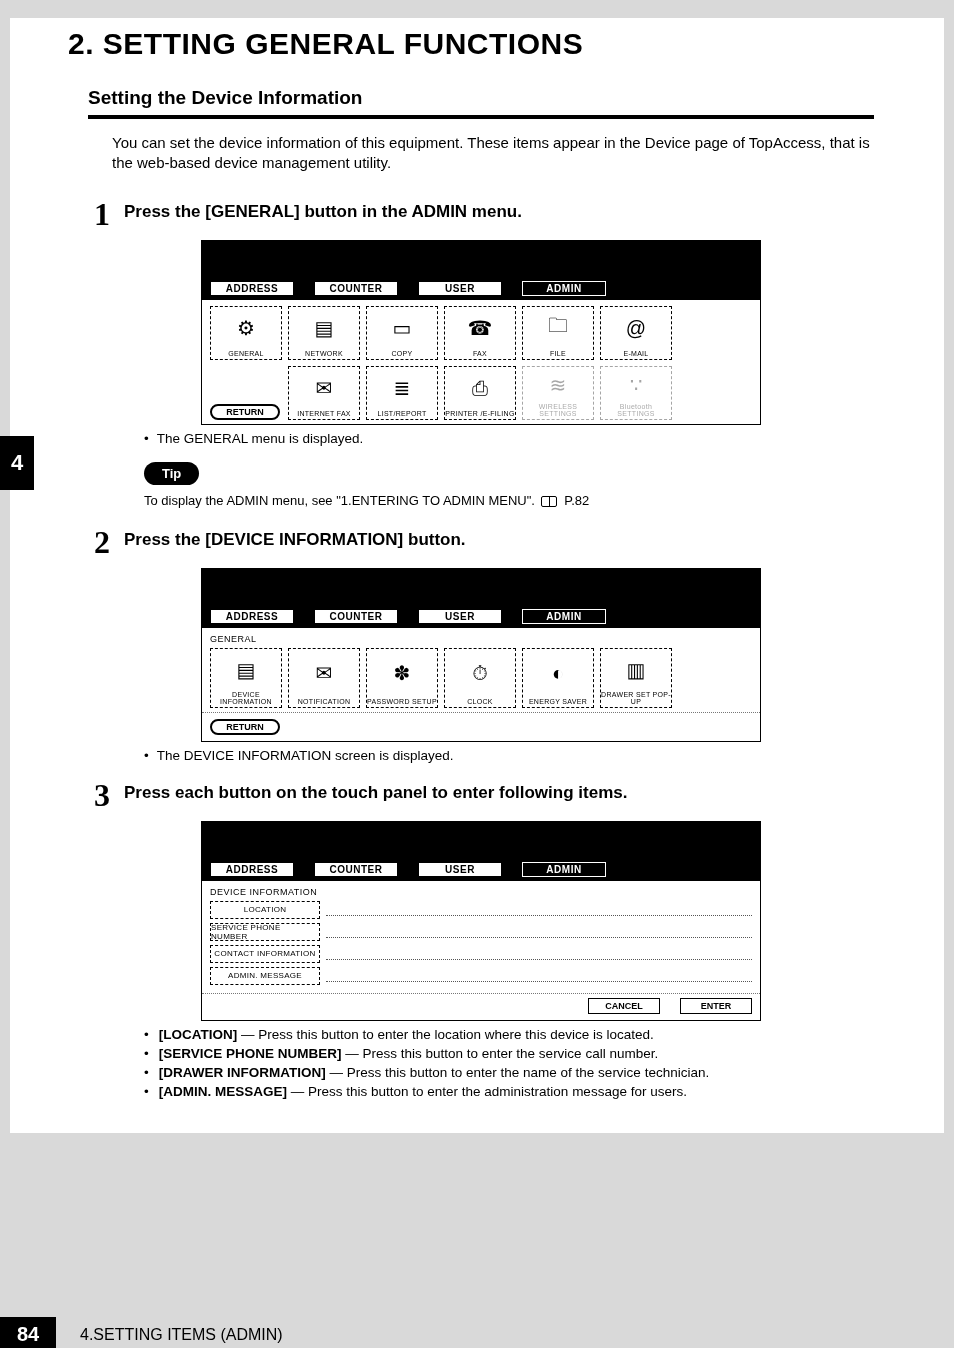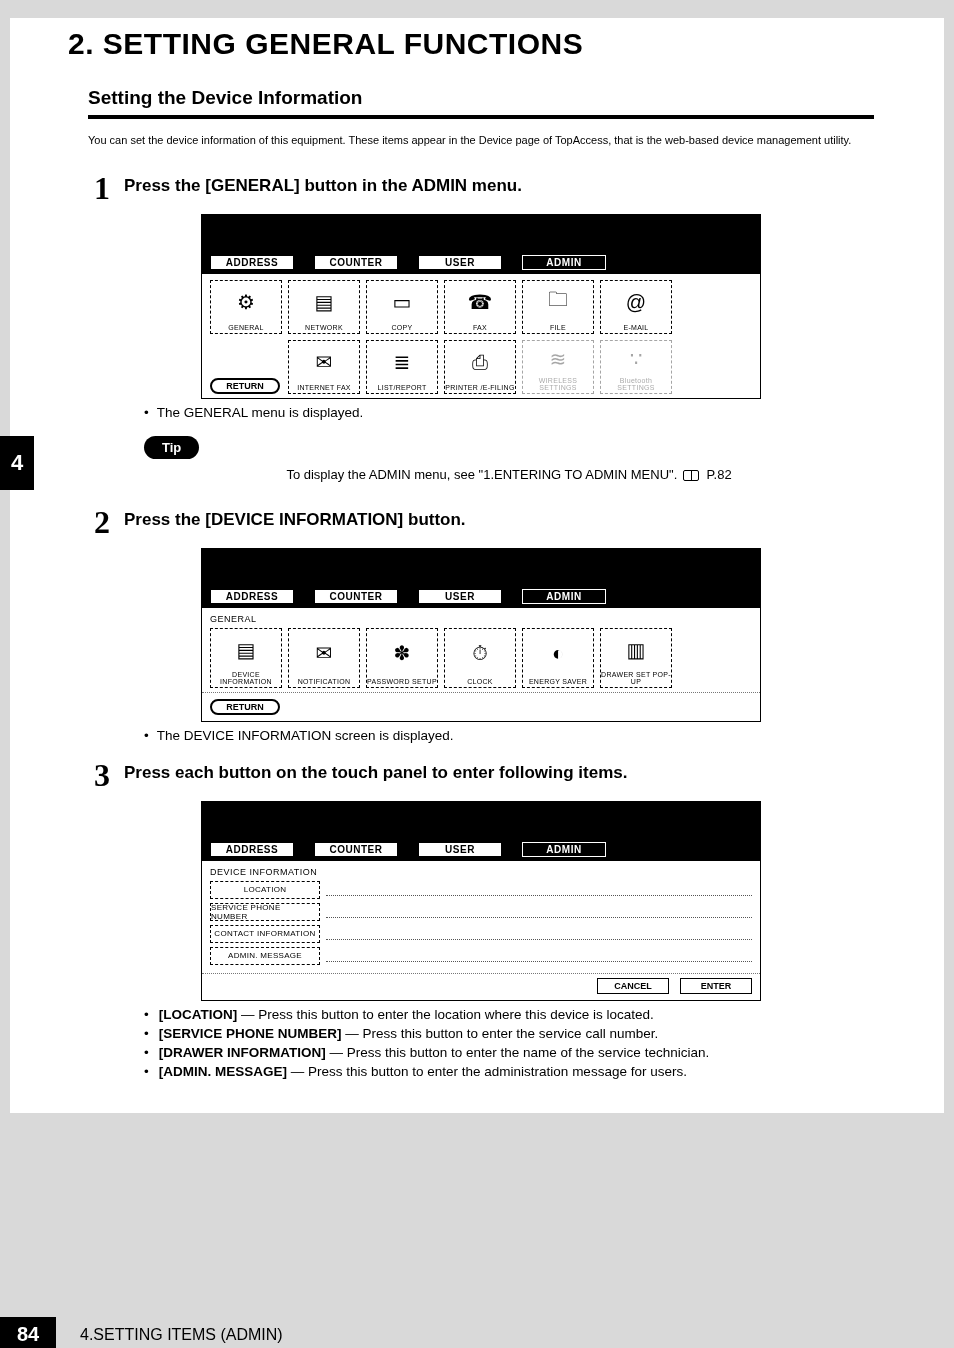--- a/index.html
+++ b/index.html
@@ -7,21 +7,21 @@
   .page { width: 954px; min-height: 1348px; background: #d9d9d9; position: relative; padding-bottom: 60px; }
 
   .chapter-title-bar { background: #fff; margin: 18px 10px 0 10px; padding: 8px 18px 8px 58px; border-top: 1px solid #fff; }
   .chapter-title { font-size: 30px; font-weight: bold; letter-spacing: 0.5px; }
 
   .content { background: #fff; margin: 0 10px; padding: 18px 70px 30px 78px; }
 
   .section-heading { font-size: 19px; font-weight: bold; margin-bottom: 6px; }
   .section-rule { height: 4px; background: #000; margin-bottom: 14px; }
 
-  .body-text { font-size: 11px; line-height: 1.35; margin-bottom: 24px; }
+  .body-text { font-size: 15px; line-height: 1.35; margin-bottom: 24px; margin-left: 24px; }
 
   .step { display: flex; align-items: flex-start; gap: 14px; margin-top: 10px; }
   .step-num { font-size: 32px; font-weight: bold; font-family: "Times New Roman", serif; line-height: 1; width: 22px; text-align: right; }
   .step-text { font-size: 17px; font-weight: bold; padding-top: 4px; flex: 1; }
 
   .screenshot { width: 560px; margin: 10px auto 6px auto; background: #000; border: 1px solid #000; }
   .screen-top-black { height: 36px; background: #000; }
   .screen-tabs { display: flex; gap: 20px; padding: 4px 8px 4px 8px; background: #000; }
   .tab { background: #fff; color: #000; font-size: 10px; font-weight: bold; padding: 1px 0; text-align: center; border: 1px solid #000; width: 84px; letter-spacing: 0.5px; }
   .tab.dark { background: #000; color: #fff; border: 1px solid #fff; }
@@ -34,33 +34,33 @@
   .icon-label { font-size: 7px; text-align: center; line-height: 1; letter-spacing: 0.3px; }
 
   .row2 { margin-top: 6px; display: flex; gap: 6px; align-items: flex-end; }
   .return-btn { width: 70px; height: 16px; border: 2px solid #000; border-radius: 8px; font-size: 9px; font-weight: bold; display: flex; align-items: center; justify-content: center; background: #fff; }
   .return-wrap { display:flex; align-items:flex-end; height:54px; margin-right:2px;}
 
   .bullet-note { font-size: 13.5px; margin-left: 56px; margin-top: 6px; margin-bottom: 16px; }
   .bullet-note::before { content: "•"; margin-right: 8px; }
 
   .tip-badge { display: inline-block; background: #000; color: #fff; border-radius: 16px; padding: 4px 18px; font-size: 13px; font-weight: bold; margin-left: 56px; }
-  .tip-text { font-size: 13px; margin-left: 56px; margin-top: 8px; margin-bottom: 24px; text-align: center; }
+  .tip-text { font-size: 13px; margin-left: 56px; margin-top: 8px; margin-bottom: 18px; }
   .book-icon { display:inline-block; width:16px; height:11px; border:1px solid #000; border-radius:2px; position:relative; vertical-align:middle; margin:0 4px 0 2px;}
   .book-icon::after { content:""; position:absolute; left:50%; top:0; bottom:0; width:1px; background:#000;}
 
   
   .icon-btn2 { width: 72px; height: 60px; border: 1px dashed #000; display: flex; flex-direction: column; align-items: center; justify-content: flex-end; padding-bottom: 2px; background: #fff; }
   .return-bar { padding: 6px 8px 6px 8px; border-top: 1px dotted #777; background:#fff; }
 
   
   .field-row { display:flex; align-items:center; gap:6px; margin-bottom:4px;}
   .field-btn { width: 110px; height:18px; border:1px dashed #000; font-size:8px; display:flex; align-items:center; justify-content:center; background:#fff; letter-spacing:0.3px;}
   .field-line { flex:1; border-bottom:1px dotted #555; height:12px;}
-  .bottom-btns { display:flex; justify-content:flex-end; gap:11px; padding:4px 8px 6px 8px; border-top:1px dotted #777; background:#fff;}
+  .bottom-btns { display:flex; justify-content:flex-end; gap:20px; padding:4px 8px 6px 8px; border-top:1px dotted #777; background:#fff;}
   .small-btn { width:72px; height:16px; border:1px solid #000; font-size:9px; font-weight:bold; display:flex; align-items:center; justify-content:center; background:#fff;}
 
   .desc-list { margin-left: 56px; margin-top: 0; font-size: 13.5px; }
   .desc-list li { list-style: none; margin-bottom: 4px; }
   .desc-list li::before { content: "•"; margin-right: 10px; }
 
   .side-tab { position: absolute; left: 0; top: 418px; width: 34px; height: 54px; background: #000; color: #fff; font-size: 22px; font-weight: bold; display: flex; align-items: center; justify-content: center; }
 
   .footer { position: absolute; left: 0; bottom: 14px; display: flex; align-items: center; gap: 24px; }
   .page-num-box { background: #000; color: #fff; font-size: 20px; font-weight: bold; padding: 6px 14px; width:56px; text-align:center;}

